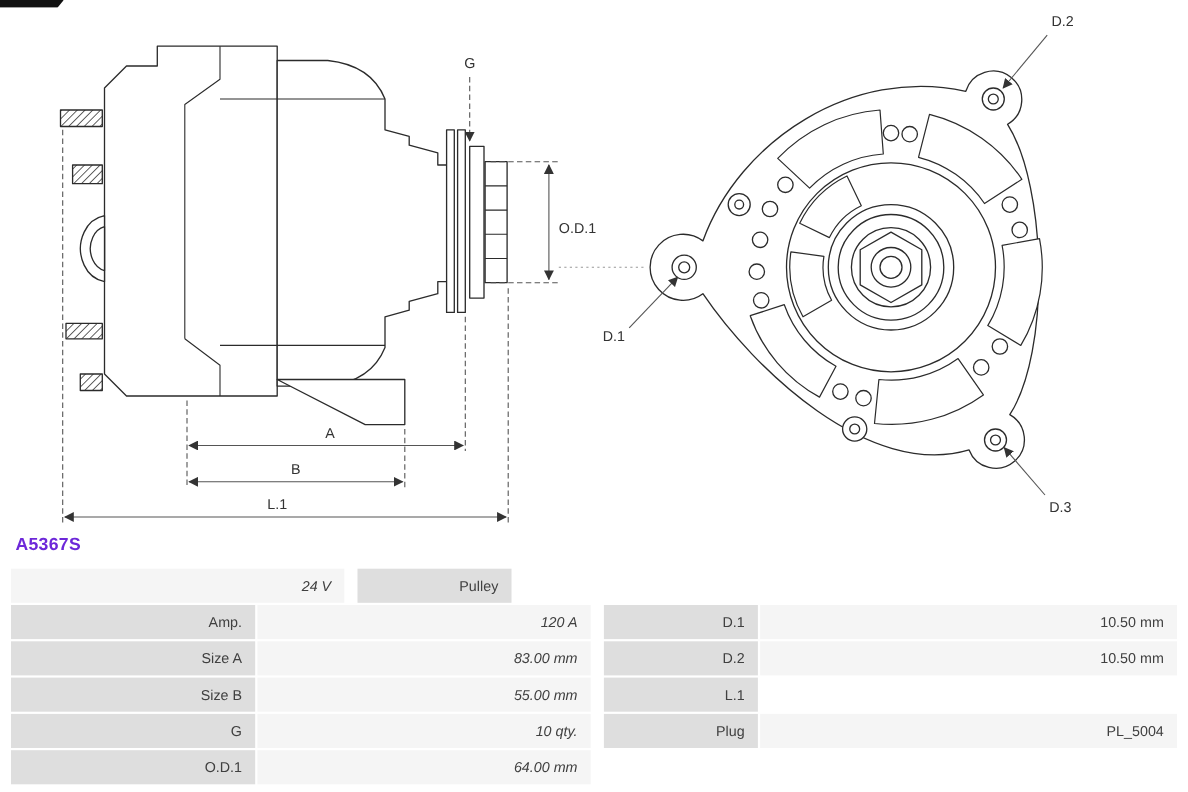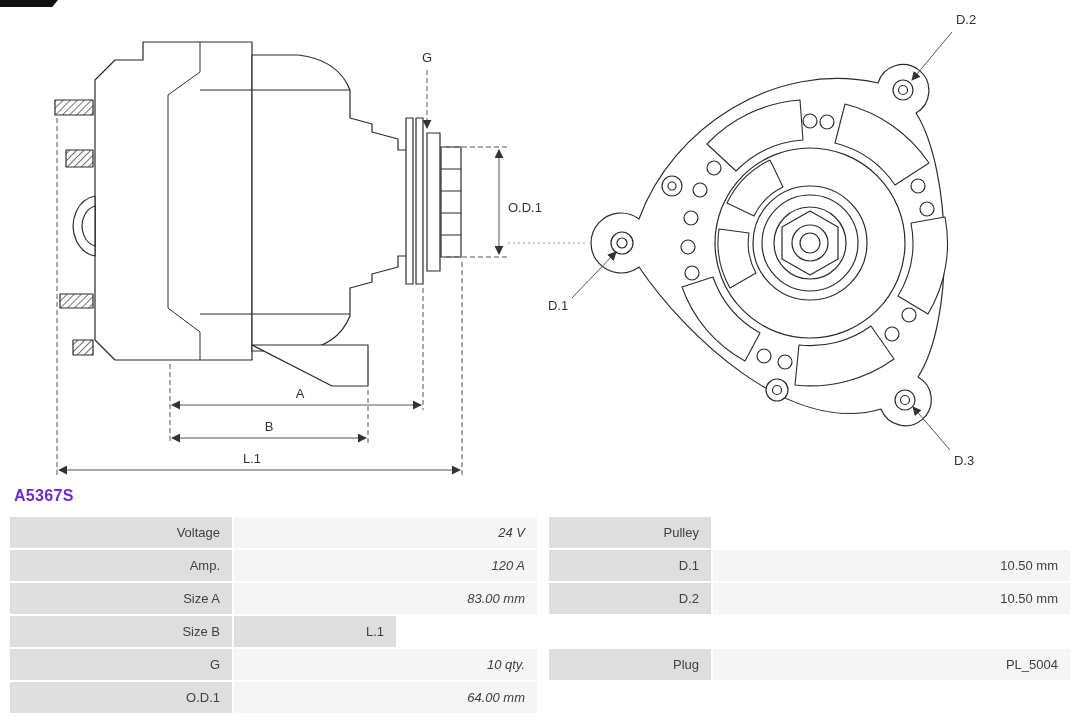--- a/index.html
+++ b/index.html
@@ -12,21 +12,21 @@
                letter-spacing:.3px;color:#6d28d9;}
   .spec{position:absolute;top:517px;left:10px;width:1060px;}
   .row{display:flex;height:31px;margin-bottom:2px;}
   .cell{display:flex;align-items:center;justify-content:flex-end;
         padding-right:12px;box-sizing:border-box;font-size:13px;color:#404040;}
   .lbl{background:#dedede;}
   .val{background:#f5f5f5;}
   .blank{background:transparent;}
   .c1{width:222px;margin-right:2px;}
   .c2{width:303px;margin-right:12px;font-style:italic;}
-  .c3{width:162px;margin-right:2px;}
+  .c3{width:140px;margin-right:2px;}
   .c4{flex:1;}
   text{font-family:"Liberation Sans",sans-serif;font-size:13px;fill:#333;}
 </style>
 </head>
 <body>
 
 <div class="stage">
 
   <div class="logo-frag"></div>
 
@@ -183,41 +183,41 @@
       <text x="558" y="310" text-anchor="middle">D.1</text>
       <text x="964" y="465" text-anchor="middle">D.3</text>
     </g>
   </svg>
 
   <div class="part-number">A5367S</div>
 
   <div class="spec">
 
     <div class="row">
-      <div class="cell lbl c1">Voltage</div>
       <div class="cell val c2">24 V</div>
       <div class="cell lbl c3">Pulley</div>
     </div>
 
     <div class="row">
       <div class="cell lbl c1">Amp.</div>
       <div class="cell val c2">120 A</div>
       <div class="cell lbl c3">D.1</div>
       <div class="cell val c4">10.50 mm</div>
     </div>
 
     <div class="row">
       <div class="cell lbl c1">Size A</div>
       <div class="cell val c2">83.00 mm</div>
       <div class="cell lbl c3">D.2</div>
       <div class="cell val c4">10.50 mm</div>
     </div>
 
     <div class="row">
       <div class="cell lbl c1">Size B</div>
+      <div class="cell val c2">55.00 mm</div>
       <div class="cell lbl c3">L.1</div>
     </div>
 
     <div class="row">
       <div class="cell lbl c1">G</div>
       <div class="cell val c2">10 qty.</div>
       <div class="cell lbl c3">Plug</div>
       <div class="cell val c4">PL_5004</div>
     </div>
 

